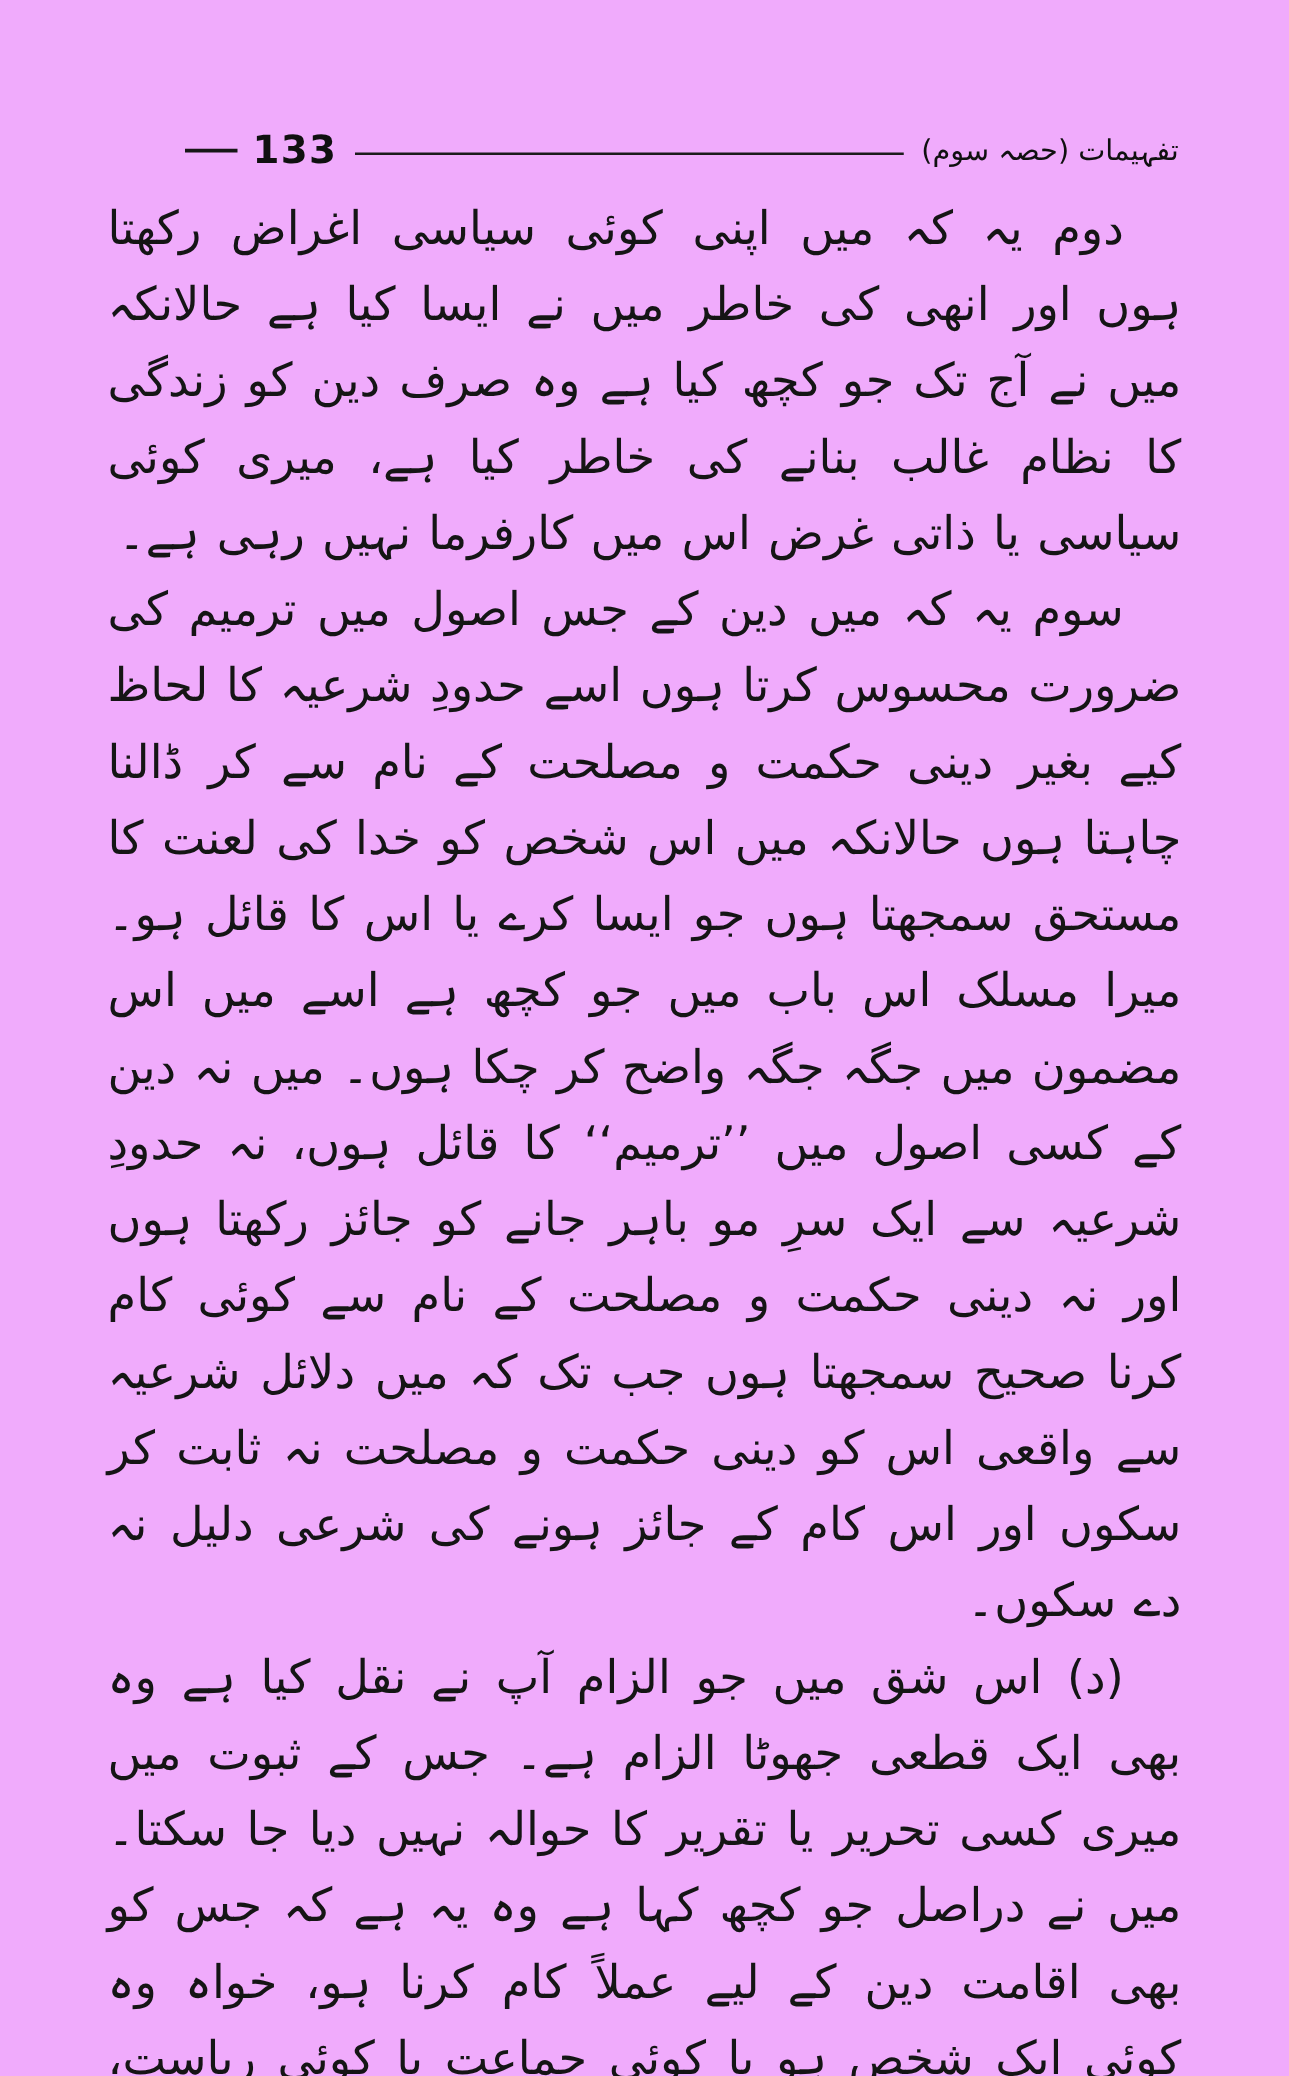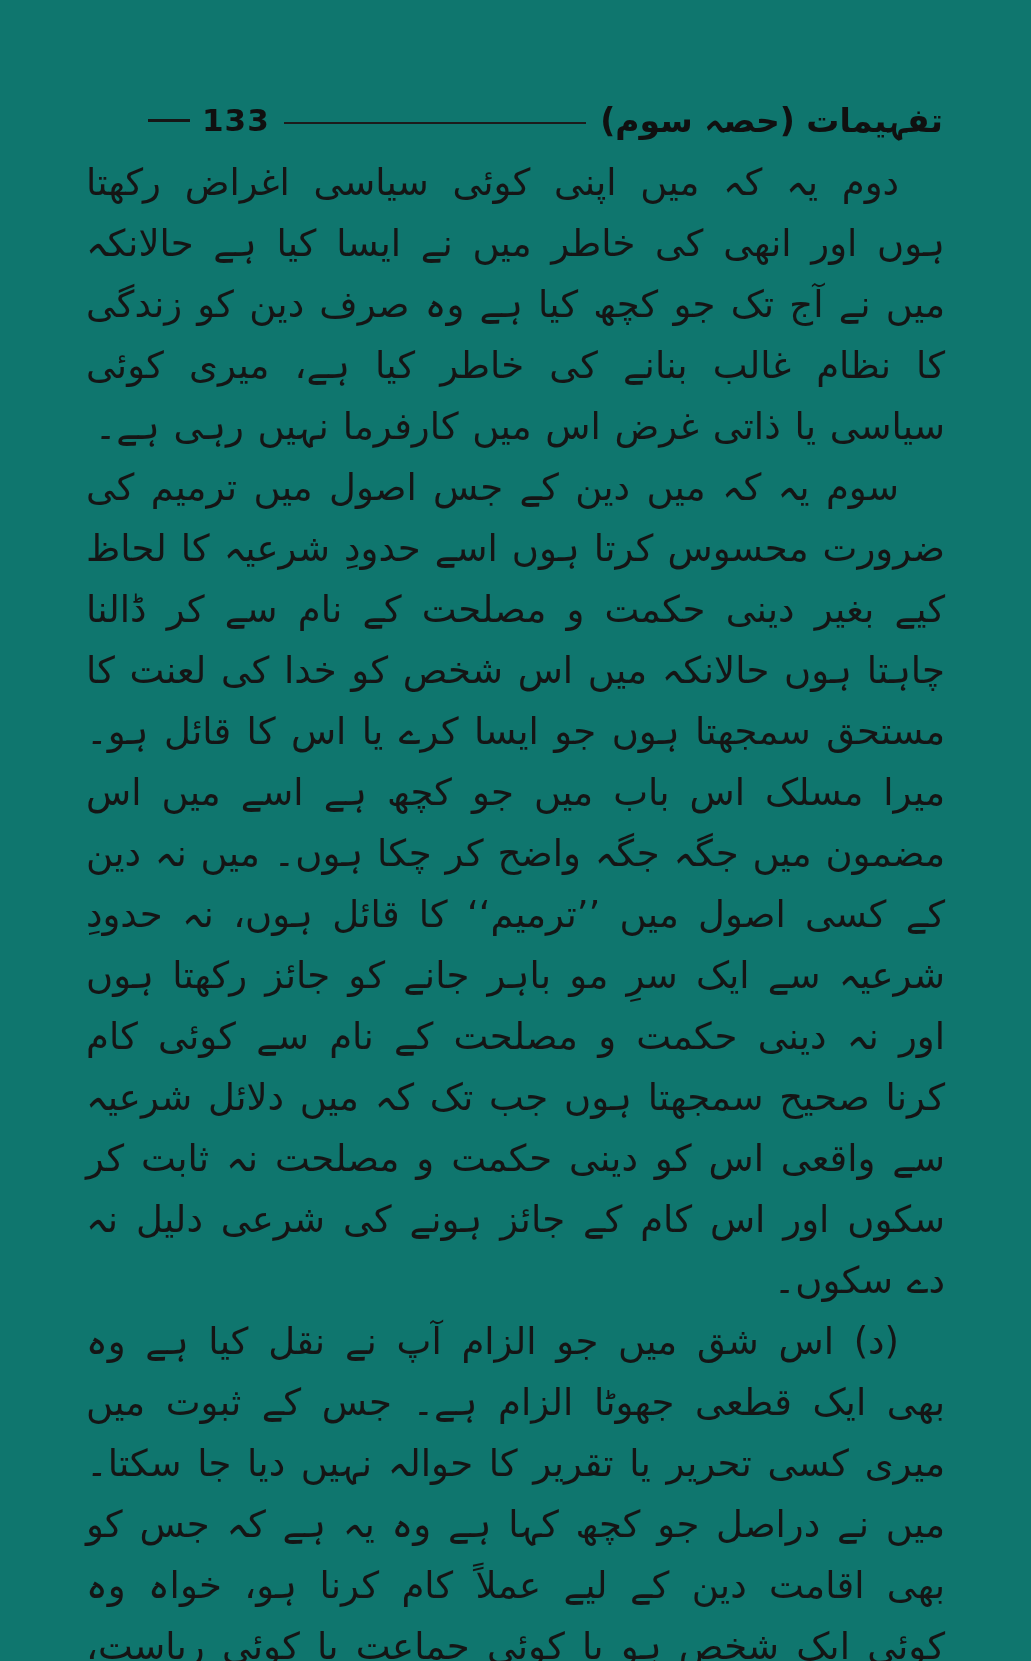--- a/index.html
+++ b/index.html
@@ -5,21 +5,21 @@
   html, body {
     margin: 0;
     padding: 0;
     background: #e8e8e8;
   }
   .page {
     position: relative;
     width: 1031px;
     height: 1661px;
     margin: 0 auto;
-    background: #0f766e;
+    background: #f0abfc;
     color: #141414;
     font-family: "DejaVu Sans", sans-serif;
     overflow: hidden;
     box-sizing: border-box;
   }
   
   .header {
     position: absolute;
     top: 98px;
     left: 148px;
@@ -43,22 +43,22 @@
     flex: 0 0 auto;
   }
   .header-rule {
     flex: 1 1 auto;
     border-top: 2px solid #1c1c1c;
     margin: 6px 14px 0 14px;
     align-self: center;
   }
   .book-title {
     flex: 0 0 auto;
-    font-size: 33px;
-    font-weight: bold;
+    font-size: 23px;
+    font-weight: normal;
     direction: rtl;
     white-space: nowrap;
     color: #101010;
   }
   
   .content {
     position: absolute;
     top: 152px;
     left: 86px;
     right: 86px;

